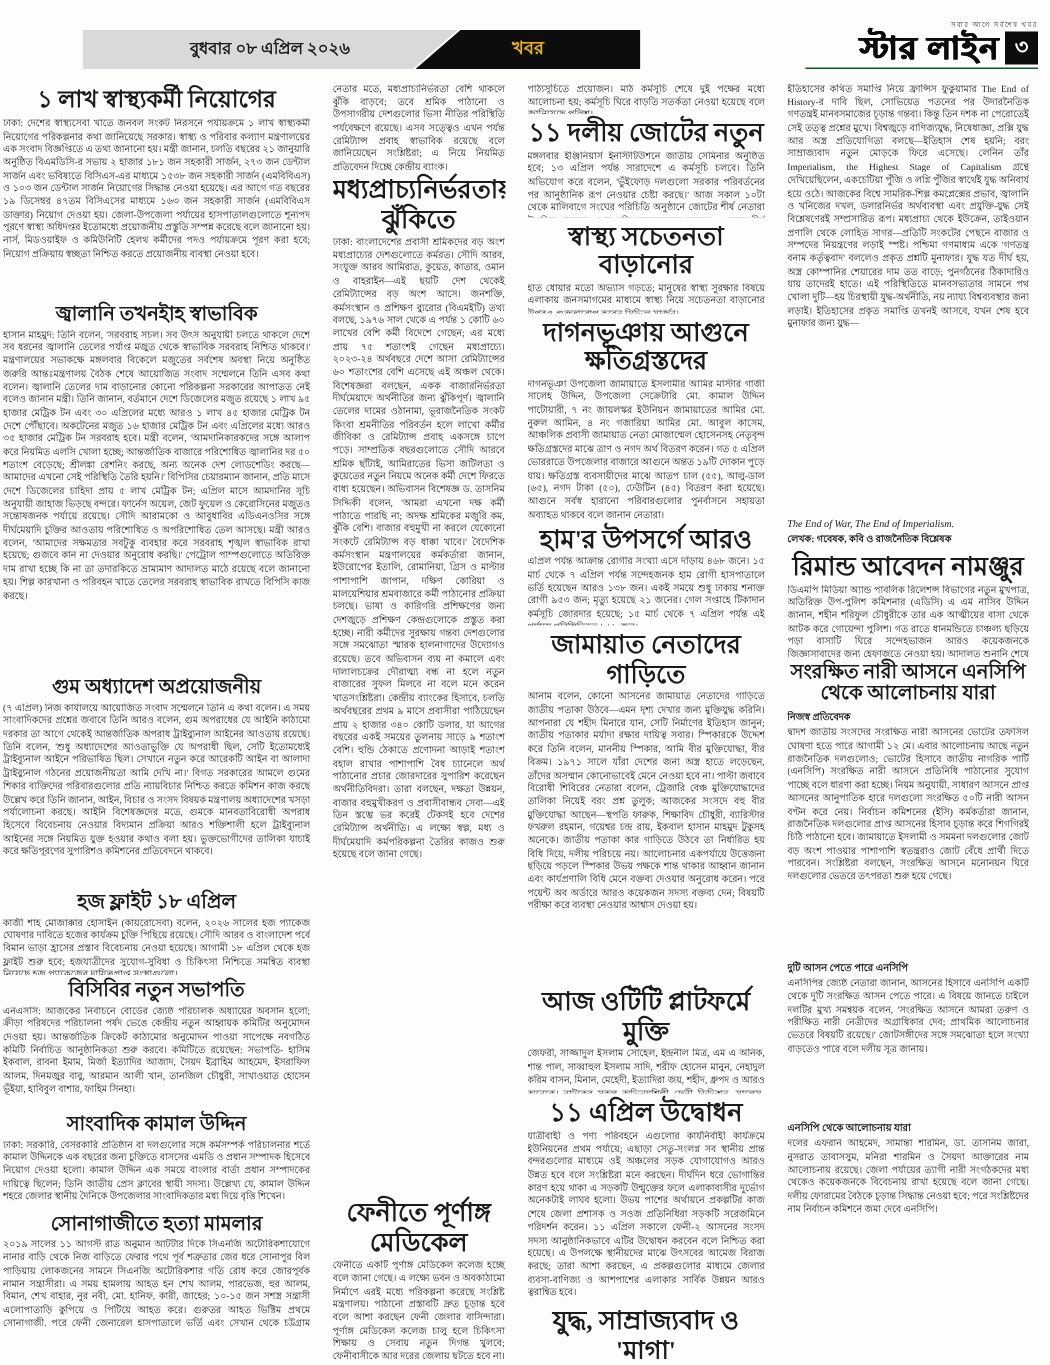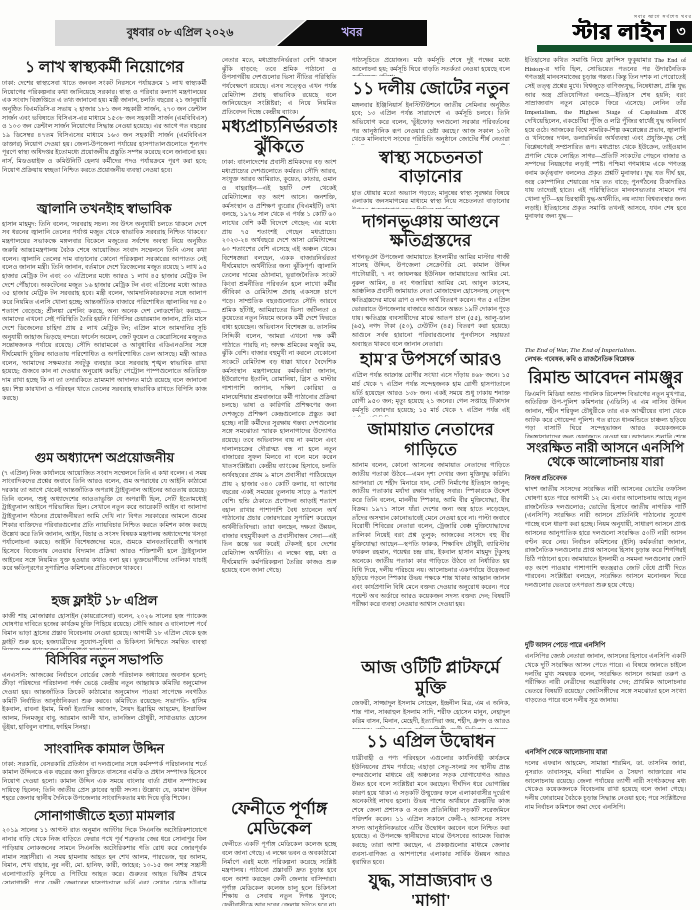--- a/index.html
+++ b/index.html
@@ -3,24 +3,24 @@
 <meta charset="utf-8">
 <style>
   html,body{margin:0;padding:0;background:#e8e8e4;}
   .page{position:relative;width:700px;height:910px;background:#fdfdfb;margin:0 auto;
         font-family:"Liberation Serif",serif;color:#1b1b1b;overflow:hidden;}
   
   .masthead{position:absolute;top:14px;left:0;width:700px;height:38px;}
   .bar{position:absolute;left:55px;top:6px;height:26px;width:385px;display:flex;}
   .date-box{background:#d9d9d9;flex:0 0 250px;display:flex;align-items:center;justify-content:center;
             font-weight:bold;font-size:11px;clip-path:polygon(0 0,100% 0,88% 100%,0 100%);}
-  .section-box{background:#0d0d0d;color:#c4b5fd;flex:0 0 150px;margin-left:-28px;
+  .section-box{background:#0d0d0d;color:#eab308;flex:0 0 150px;margin-left:-28px;
             display:flex;align-items:center;justify-content:center;font-weight:bold;font-size:12px;
             clip-path:polygon(20% 0,100% 0,100% 100%,0 100%);}
-  .logo-area{position:absolute;right:8px;top:0;width:155px;text-align:right;border-bottom:7px solid #14532d;padding-bottom:2px;}
+  .logo-area{position:absolute;right:8px;top:0;width:155px;text-align:right;border-bottom:1px solid #14532d;padding-bottom:2px;}
   .tagline{font-size:4.5px;letter-spacing:1px;color:#333;white-space:nowrap;overflow:hidden;}
   .logo-row{display:flex;align-items:center;justify-content:flex-end;gap:4px;}
   .logo-text{font-weight:900;font-size:21px;line-height:22px;letter-spacing:1px;color:#0c0c0c;
              text-shadow:0 0 0 #000, 1px 0 0 #000;}
   .page-num{background:#0d0d0d;color:#fff;font-weight:bold;font-size:14px;width:22px;height:22px;
             display:flex;align-items:center;justify-content:center;}
   
   .content{position:absolute;top:56px;left:2px;width:684px;height:850px;display:flex;gap:15px;}
   .col{overflow:hidden;}
   .col-a{width:216px;}

